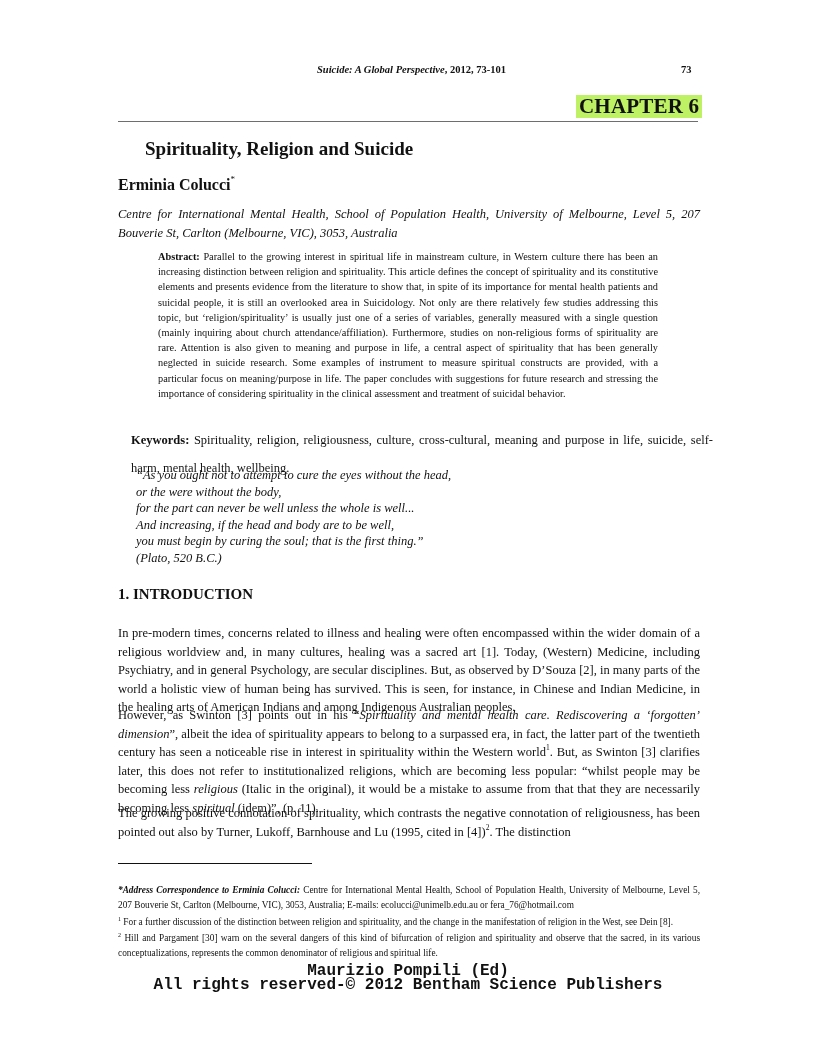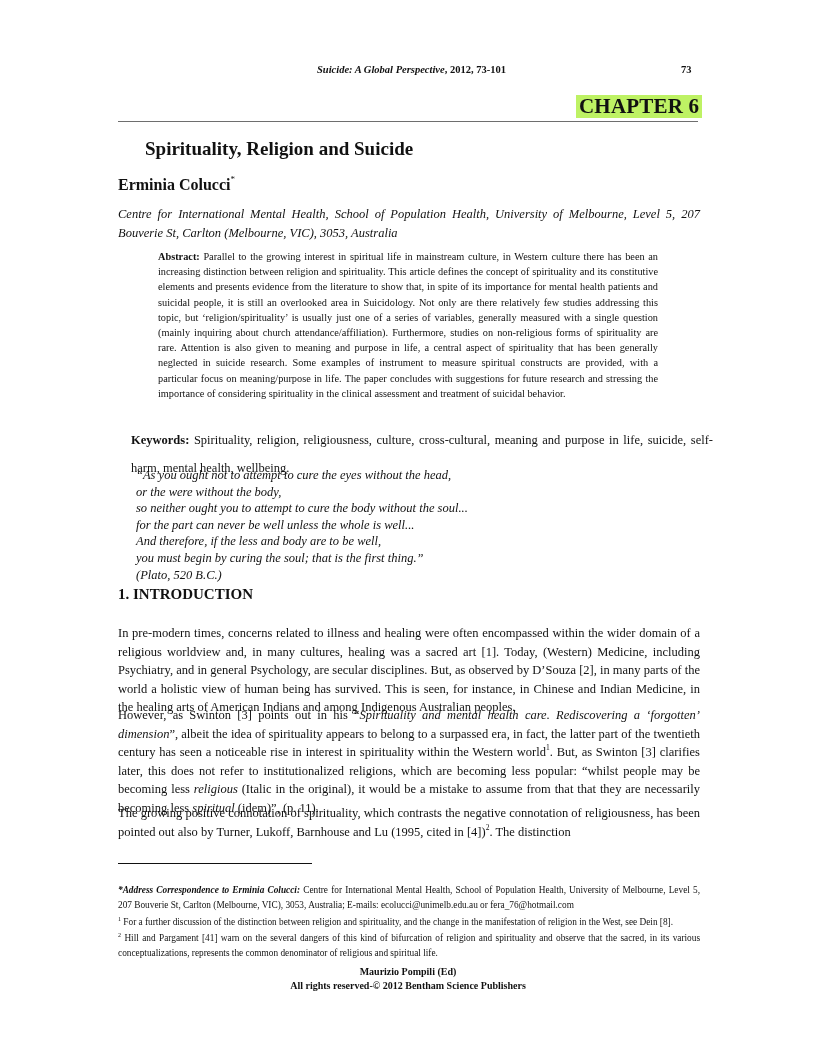--- a/index.html
+++ b/index.html
@@ -25,21 +25,21 @@
   .para { left: 118px; width: 582px; font-size: 12.5px; line-height: 18.6px; text-align: justify; }
   .para sup { font-size: 7.5px; vertical-align: 6px; line-height: 0; }
   .p1 { top: 624px; }
   .p2 { top: 706px; }
   .p3 { top: 804px; }
   .fn-rule { top: 863px; left: 118px; width: 194px; height: 1px; background: #111; }
   .footnotes { top: 883px; left: 118px; width: 582px; font-size: 9.3px; line-height: 15.3px; text-align: justify; }
   .footnotes b { font-weight: bold; font-style: italic; }
   .footnotes sup { font-size: 6px; vertical-align: 4px; line-height: 0; }
   .footnotes .fn { margin-top: 1px; }
-  .footer { top: 965px; left: 0; width: 816px; text-align: center; font-size: 10px; font-weight: bold; line-height: 13.5px; }
+  .footer { top: 965px; left: 0; width: 816px; text-align: center; font-size: 16px; font-weight: bold; line-height: 13.5px; font-family: Liberation Mono, monospace; }
 </style>
 </head>
 <body>
 
 <div class="abs running-head">
   <span class="journal"><i>Suicide: A Global Perspective</i><span>, 2012, 73-101</span></span>
   <span class="pageno">73</span>
 </div>
 
 <div class="abs chapter">CHAPTER 6</div>
@@ -51,39 +51,38 @@
 
 <div class="abs affil">Centre for International Mental Health, School of Population Health, University of Melbourne, Level 5, 207 Bouverie St, Carlton (Melbourne, VIC), 3053, Australia</div>
 
 <div class="abs abstract"><b>Abstract:</b><span> Parallel to the growing interest in spiritual life in mainstream culture, in Western culture there has been an increasing distinction between religion and spirituality. This article defines the concept of spirituality and its constitutive elements and presents evidence from the literature to show that, in spite of its importance for mental health patients and suicidal people, it is still an overlooked area in Suicidology. Not only are there relatively few studies addressing this topic, but ‘religion/spirituality’ is usually just one of a series of variables, generally measured with a single question (mainly inquiring about church attendance/affiliation). Furthermore, studies on non-religious forms of spirituality are rare. Attention is also given to meaning and purpose in life, a central aspect of spirituality that has been generally neglected in suicide research. Some examples of instrument to measure spiritual constructs are provided, with a particular focus on meaning/purpose in life. The paper concludes with suggestions for future research and stressing the importance of considering spirituality in the clinical assessment and treatment of suicidal behavior.</span></div>
 
 <div class="abs keywords"><b>Keywords:</b><span> Spirituality, religion, religiousness, culture, cross-cultural, meaning and purpose in life, suicide, self-harm, mental health, wellbeing.</span></div>
 
 <div class="abs quote">
   <div>“As you ought not to attempt to cure the eyes without the head,</div>
   <div>or the were without the body,</div>
-  <div>so neither ought you to attempt to cure the body without the soul...</div>
   <div>for the part can never be well unless the whole is well...</div>
-  <div>And therefore, if the less and body are to be well,</div>
+  <div>And increasing, if the head and body are to be well,</div>
   <div>you must begin by curing the soul; that is the first thing.”</div>
   <div>(Plato, 520 B.C.)</div>
 </div>
 
 <div class="abs heading">1. INTRODUCTION</div>
 
 <div class="abs para p1">In pre-modern times, concerns related to illness and healing were often encompassed within the wider domain of a religious worldview and, in many cultures, healing was a sacred art [1]. Today, (Western) Medicine, including Psychiatry, and in general Psychology, are secular disciplines. But, as observed by D’Souza [2], in many parts of the world a holistic view of human being has survived. This is seen, for instance, in Chinese and Indian Medicine, in the healing arts of American Indians and among Indigenous Australian peoples.</div>
 
 <div class="abs para p2"><span>However, as Swinton [3] points out in his “</span><i>Spirituality and mental health care. Rediscovering a ‘forgotten’ dimension</i><span>”, albeit the idea of spirituality appears to belong to a surpassed era, in fact, the latter part of the twentieth century has seen a noticeable rise in interest in spirituality within the Western world</span><sup>1</sup><span>. But, as Swinton [3] clarifies later, this does not refer to institutionalized religions, which are becoming less popular: “whilst people may be becoming less </span><i>religious</i><span> (Italic in the original), it would be a mistake to assume from that that they are necessarily becoming less </span><i>spiritual</i><span> (idem)”, (p. 11).</span></div>
 
 <div class="abs para p3"><span>The growing positive connotation of spirituality, which contrasts the negative connotation of religiousness, has been pointed out also by Turner, Lukoff, Barnhouse and Lu (1995, cited in [4])</span><sup>2</sup><span>. The distinction</span></div>
 
 <div class="abs fn-rule"></div>
 
 <div class="abs footnotes">
   <div><b>*Address Correspondence to Erminia Colucci:</b><span> Centre for International Mental Health, School of Population Health, University of Melbourne, Level 5, 207 Bouverie St, Carlton (Melbourne, VIC), 3053, Australia; E-mails: ecolucci@unimelb.edu.au or fera_76@hotmail.com</span></div>
   <div class="fn"><sup>1</sup><span> For a further discussion of the distinction between religion and spirituality, and the change in the manifestation of religion in the West, see Dein [8].</span></div>
-  <div class="fn"><sup>2</sup><span> Hill and Pargament [41] warn on the several dangers of this kind of bifurcation of religion and spirituality and observe that the sacred, in its various conceptualizations, represents the common denominator of religious and spiritual life.</span></div>
+  <div class="fn"><sup>2</sup><span> Hill and Pargament [30] warn on the several dangers of this kind of bifurcation of religion and spirituality and observe that the sacred, in its various conceptualizations, represents the common denominator of religious and spiritual life.</span></div>
 </div>
 
 <div class="abs footer">
   <div>Maurizio Pompili (Ed)</div>
   <div>All rights reserved-© 2012 Bentham Science Publishers</div>
 </div>
 
 </body></html>

